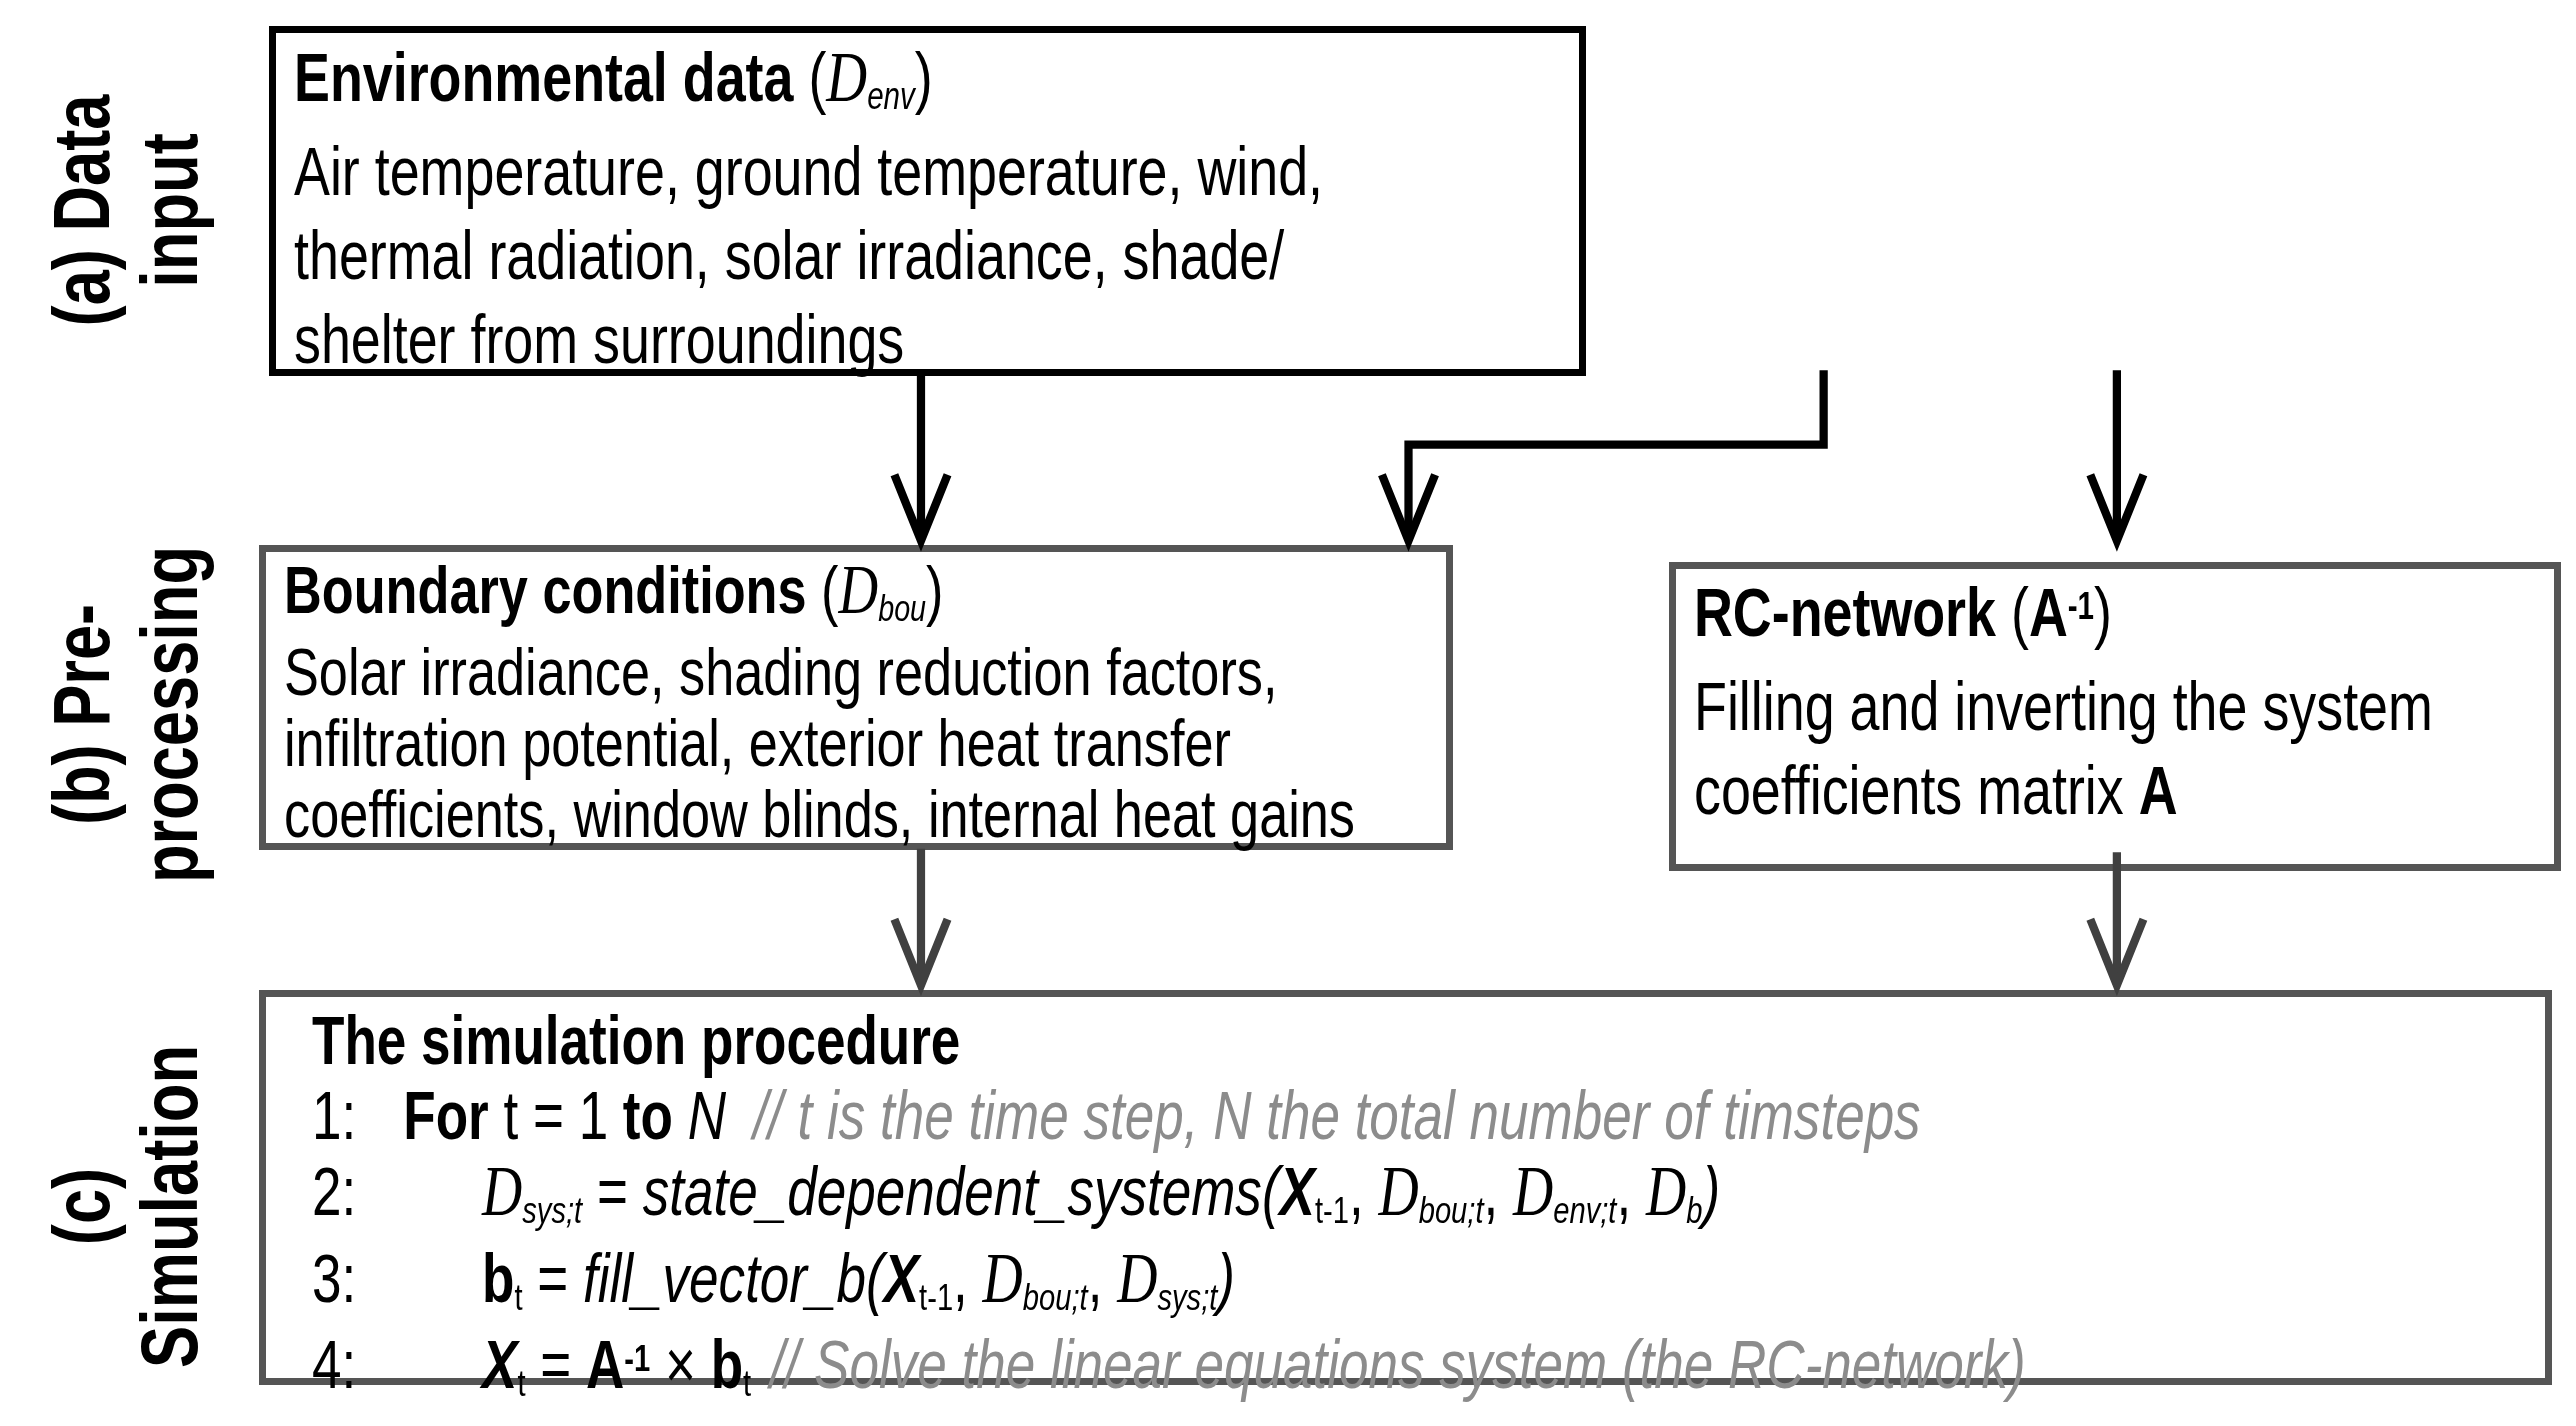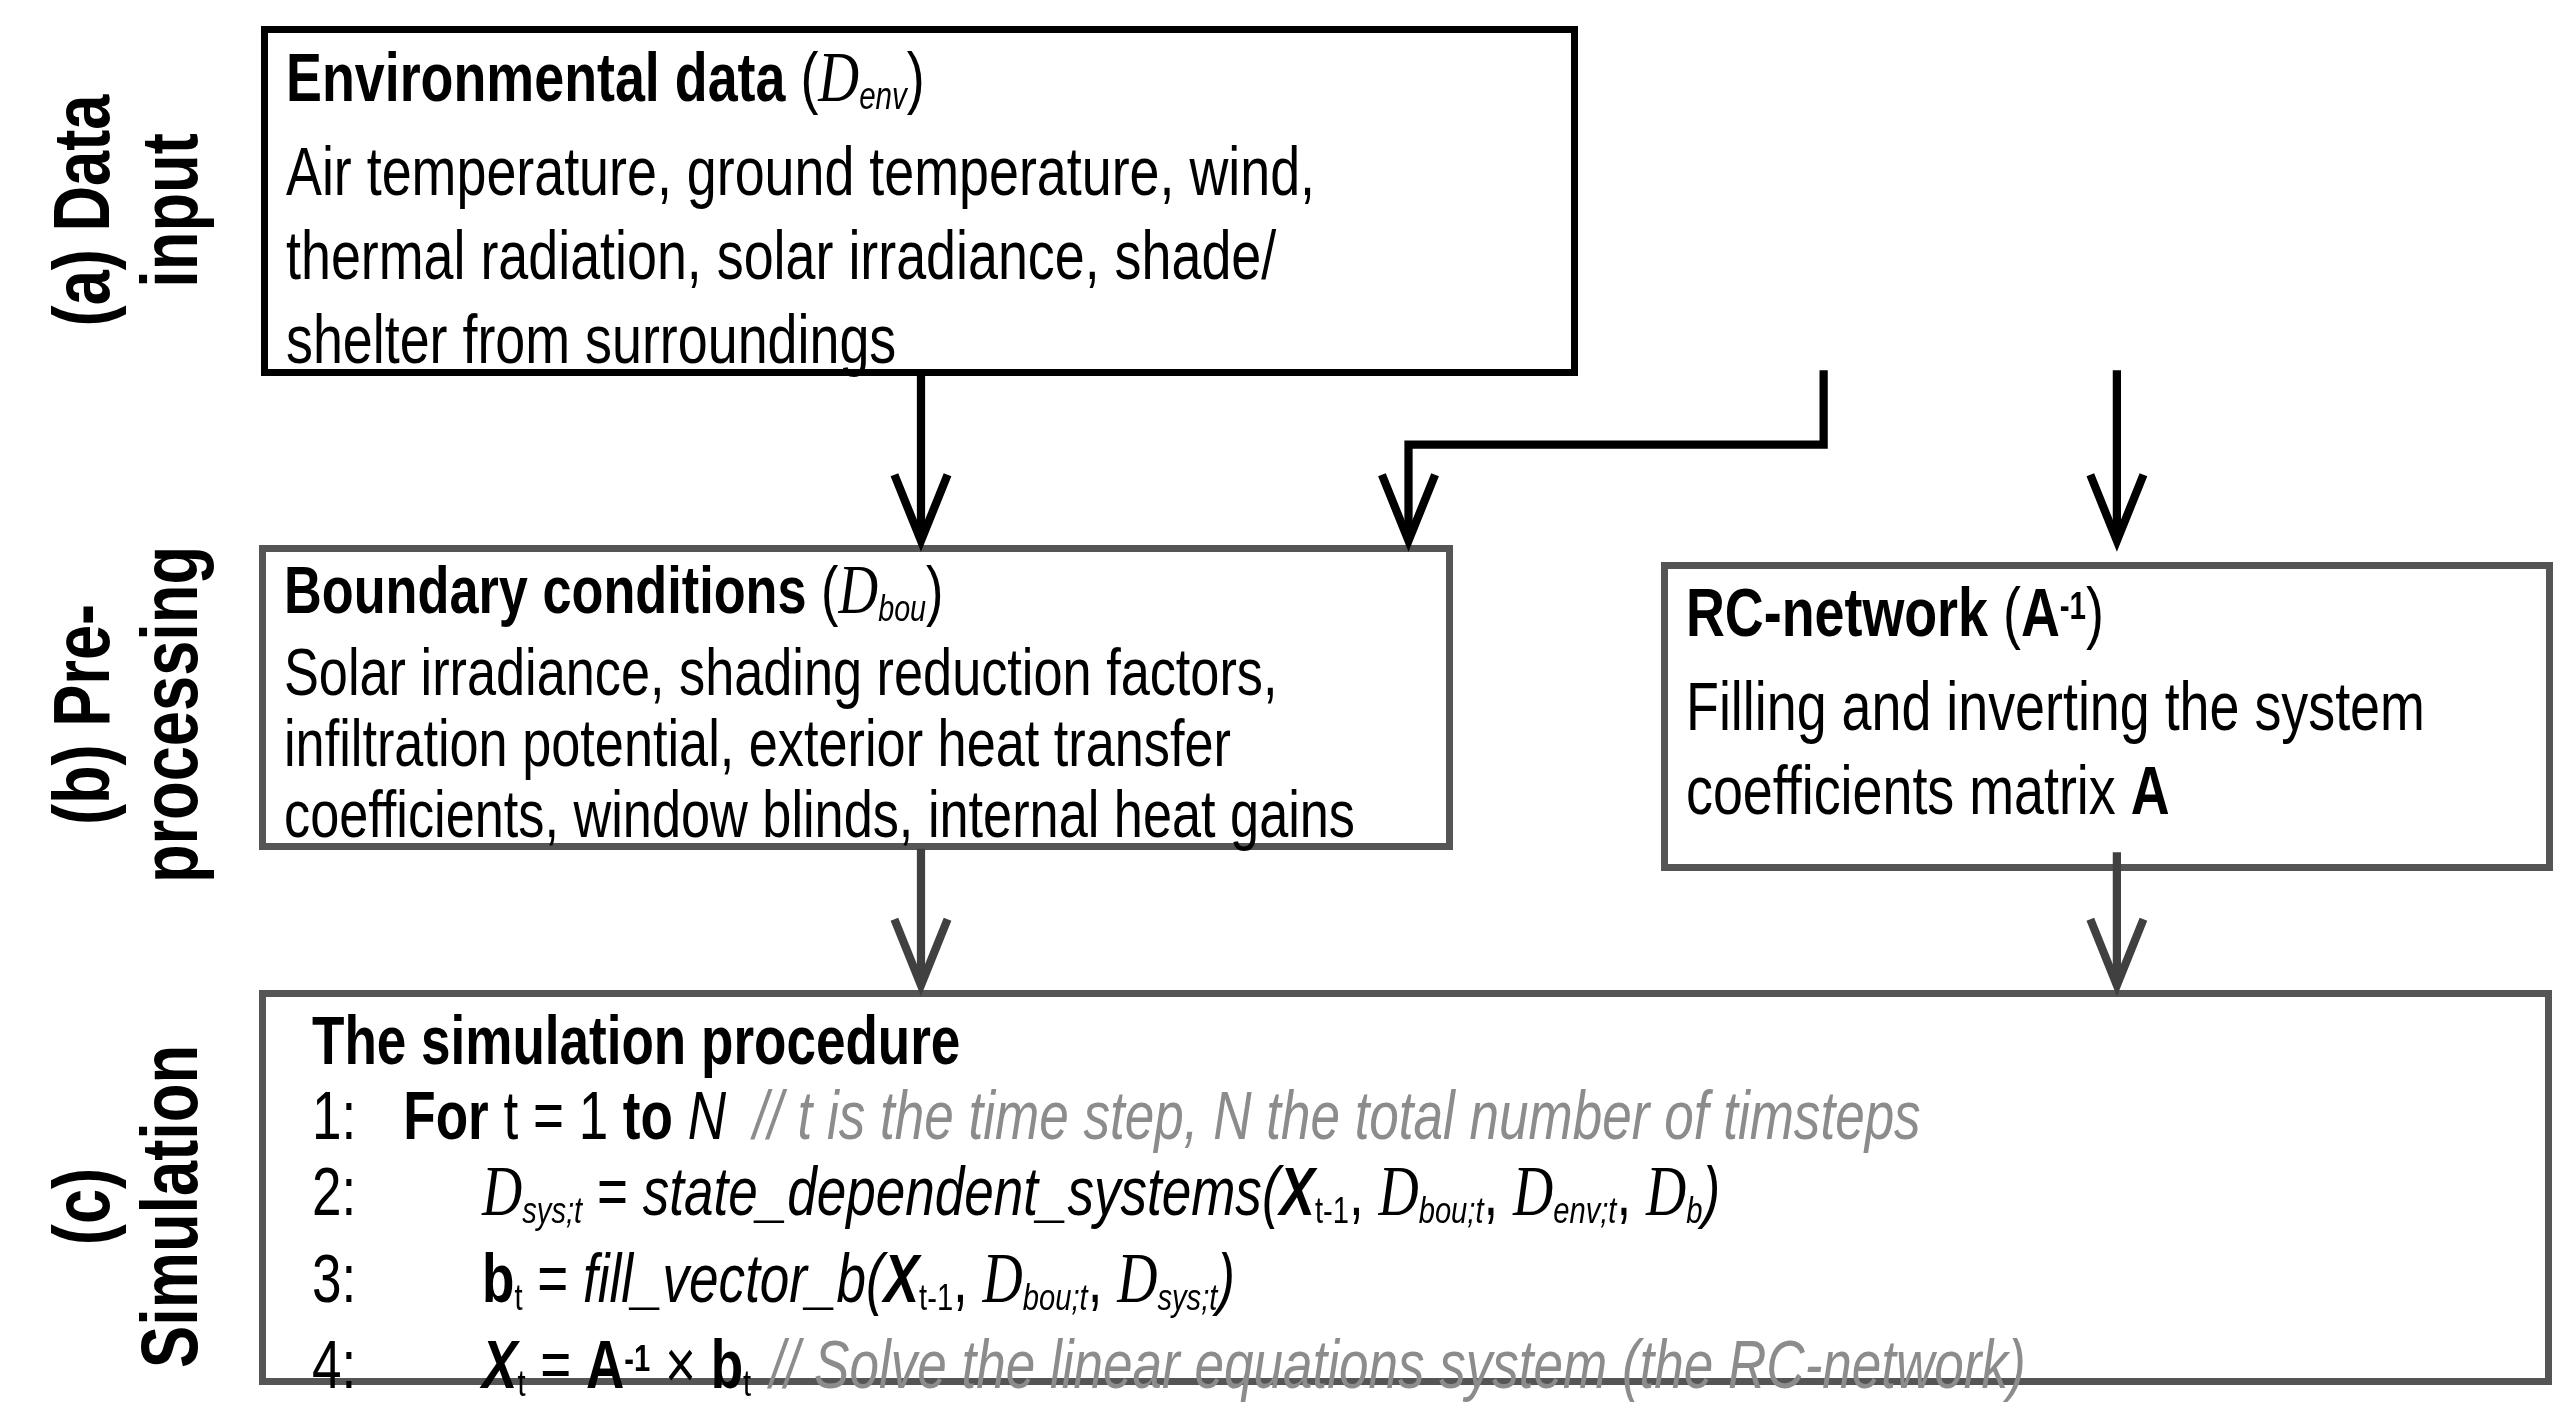--- a/index.html
+++ b/index.html
@@ -21,21 +21,21 @@
   .box.dark{border:7.3px solid #000000;}
   .box.gray{border:7.3px solid #555555;}
   .cond{
     transform:scaleX(0.78);
     transform-origin:0 0;
     width:128.2%;
   }
   .bt{font-weight:bold;}
   .box-title{white-space:nowrap;}
   .body{white-space:pre-line;}
-  .env-like{font-size:69px;line-height:84px;}
+  .env-like{font-size:69px;line-height:84px;margin-left:8px;}
   .bou-like{font-size:67px;line-height:71px;}
   .sim-like{font-size:68px;line-height:75px;}
   .scrD{font-family:"Liberation Serif", serif;font-style:italic;font-size:1.05em;}
   .sb{font-size:0.55em;position:relative;top:0.22em;font-style:italic;}
   .sbu{font-size:0.55em;position:relative;top:0.22em;}
   .sp{font-size:0.55em;position:relative;top:-0.45em;}
   .it{font-style:italic;}
   .bd{font-weight:bold;}
   .bi{font-weight:bold;font-style:italic;}
   .cm{color:#8c8c8c;font-style:italic;margin-left:35px;}

